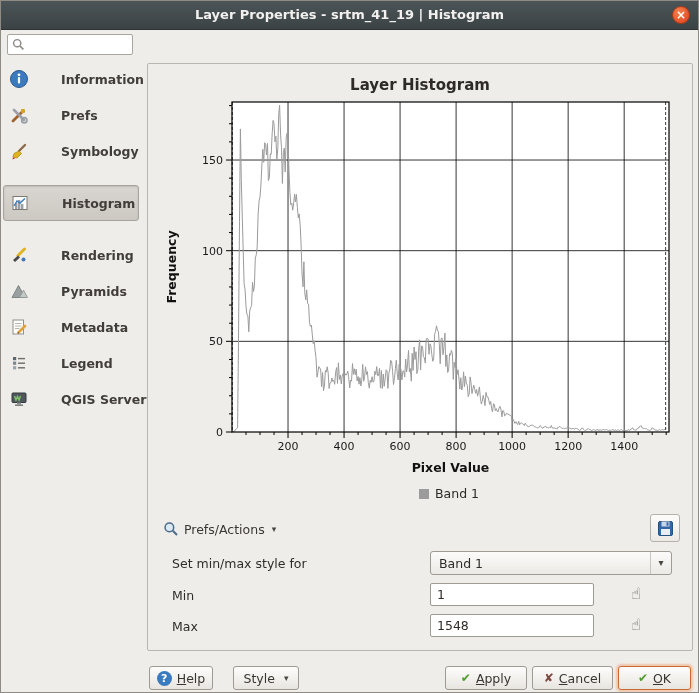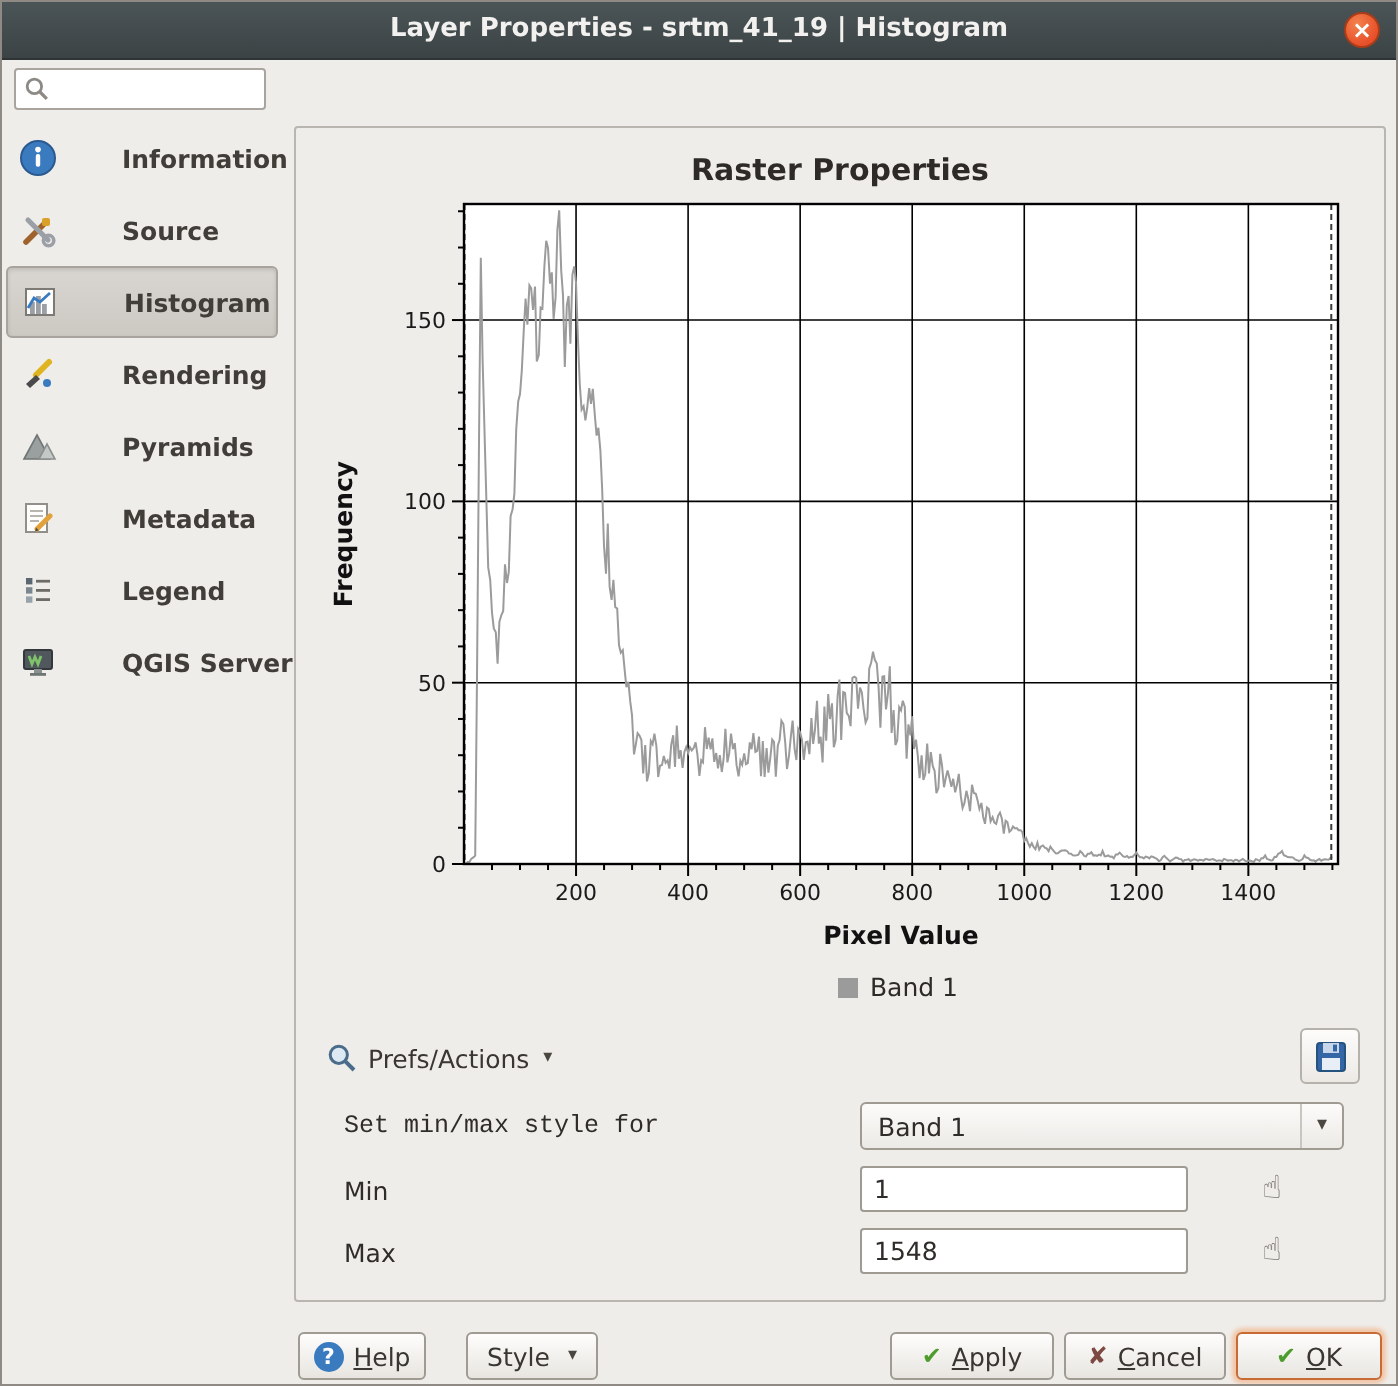--- a/index.html
+++ b/index.html
@@ -17,21 +17,21 @@
   .searchbox{position:absolute;left:6px;top:5px;width:126px;height:21px;background:#fff;
     border:1px solid #a9a49e;border-radius:2px;display:flex;align-items:center;box-sizing:border-box;}
   .searchbox svg{margin-left:4px;flex:0 0 auto;}
   .searchbox input{border:none;outline:none;background:transparent;width:100px;height:17px;font-size:12px;
     font-family:"DejaVu Sans",sans-serif;}
   .nav{position:absolute;left:0;top:32px;width:140px;}
   .nav-item{position:relative;height:36px;display:flex;align-items:center;padding-left:6px;cursor:pointer;box-sizing:border-box;gap:24px;}
   .nav-item .icon{width:24px;height:22px;display:flex;align-items:center;justify-content:center;flex:0 0 auto;}
   .nav-item .lbl{margin-left:6px;font-size:12.5px;font-weight:bold;color:#413d38;white-space:nowrap;}
   .nav-item.selected{background:linear-gradient(#d9d5d0,#ccc8c2);border:1px solid #a8a39d;border-radius:3px;
-    margin:0 2px;padding-left:4px;box-shadow:inset 0 1px 2px rgba(0,0,0,.12);}
+    margin:16px 2px;padding-left:4px;box-shadow:inset 0 1px 2px rgba(0,0,0,.12);}
   
   .main-panel{position:absolute;left:146px;top:62px;width:546px;height:588px;background:#efedea;
     border:1px solid #b9b5af;border-radius:2px;box-sizing:border-box;}
   .chart-title{position:absolute;left:0;right:0;top:12px;text-align:center;font-size:15px;font-weight:bold;color:#2d2a27;}
   #chart-svg{position:absolute;left:4px;top:32px;}
   #chart-svg text.tick{font-size:11px;fill:#1a1a1a;font-family:"DejaVu Sans",sans-serif;}
   #chart-svg text.axis-title{font-size:12.5px;font-weight:bold;fill:#111;font-family:"DejaVu Sans",sans-serif;}
   .legend-row{position:absolute;left:0;width:100%;top:422px;display:flex;align-items:center;justify-content:center;
     transform:translateX(29px);gap:6px;}
   .legend-swatch{width:10px;height:10px;background:#9b9b9b;display:inline-block;}
@@ -102,23 +102,33 @@
 
       <div class="nav-item">
         <span class="icon">
           <svg width="20" height="20" viewBox="0 0 20 20">
               <line x1="4" y1="16" x2="13" y2="7" stroke="#a0622d" stroke-width="2.8" stroke-linecap="round"></line>
               <rect x="12" y="4" width="4" height="4" rx="1" fill="#d9a12b"></rect>
               <line x1="5" y1="5" x2="15" y2="15" stroke="#9aa0a6" stroke-width="2.6" stroke-linecap="round"></line>
               <circle cx="15.3" cy="15.3" r="2.6" fill="none" stroke="#9aa0a6" stroke-width="1.8"></circle>
             </svg>
         </span>
-        <span class="lbl">Source</span>
-      </div>
-
+        <span class="lbl">Prefs</span>
+      </div>
+
+      <div class="nav-item">
+        <span class="icon">
+          <svg width="20" height="20" viewBox="0 0 20 20">
+              <line x1="16" y1="4" x2="10" y2="10" stroke="#8a6b4a" stroke-width="2.4" stroke-linecap="round"></line>
+              <polygon points="10,10 12.5,12.5 8,17 4,16 5,12.5" fill="#e0b420" stroke="#b08a16" stroke-width="0.8"></polygon>
+              <polygon points="4,16 6,17.5 3.5,18.5" fill="#c0392b"></polygon>
+            </svg>
+        </span>
+        <span class="lbl">Symbology</span>
+      </div>
 
 
       <div class="nav-item selected">
         <span class="icon">
           <svg width="20" height="20" viewBox="0 0 20 20">
               <rect x="3" y="3.5" width="14" height="13" fill="#fdfdfc" stroke="#7d7974"></rect>
               <rect x="5" y="10" width="2.4" height="6" fill="#9aa0a6"></rect>
               <rect x="8" y="7" width="2.4" height="9" fill="#9aa0a6"></rect>
               <rect x="11" y="11" width="2.4" height="5" fill="#9aa0a6"></rect>
               <polyline points="4,13 7,8 10,10 15,5.5" fill="none" stroke="#3a7bbf" stroke-width="1.4"></polyline>
@@ -185,21 +195,21 @@
               <rect x="6" y="15.5" width="8" height="1.4" fill="#6f7574"></rect>
             </svg>
         </span>
         <span class="lbl">QGIS Server</span>
       </div>
 
     </div>
   </div>
 
   <div class="main-panel">
-    <div class="chart-title">Raster Properties</div>
+    <div class="chart-title">Layer Histogram</div>
 
     <svg id="chart-svg" width="540" height="382">
         <rect x="80" y="6" width="437" height="330" fill="#ffffff"></rect>
         <line x1="136.02564102564102" y1="6" x2="136.02564102564102" y2="336" stroke="#000" stroke-width="0.8"></line>
         <line x1="192.05128205128204" y1="6" x2="192.05128205128204" y2="336" stroke="#000" stroke-width="0.8"></line>
         <line x1="248.0769230769231" y1="6" x2="248.0769230769231" y2="336" stroke="#000" stroke-width="0.8"></line>
         <line x1="304.1025641025641" y1="6" x2="304.1025641025641" y2="336" stroke="#000" stroke-width="0.8"></line>
         <line x1="360.12820512820514" y1="6" x2="360.12820512820514" y2="336" stroke="#000" stroke-width="0.8"></line>
         <line x1="416.1538461538462" y1="6" x2="416.1538461538462" y2="336" stroke="#000" stroke-width="0.8"></line>
         <line x1="472.1794871794872" y1="6" x2="472.1794871794872" y2="336" stroke="#000" stroke-width="0.8"></line>
@@ -291,21 +301,21 @@
 
     <div class="save-btn">
       <svg width="17" height="17" viewBox="0 0 17 17">
         <rect x="1.5" y="1.5" width="14" height="14" rx="1.5" fill="#3465a4" stroke="#26527f"></rect>
         <rect x="4.5" y="1.5" width="8" height="5" fill="#c8d6ea"></rect>
         <rect x="9.5" y="2.3" width="2" height="3.4" fill="#3465a4"></rect>
         <rect x="4" y="9" width="9" height="6" fill="#e8eef6"></rect>
       </svg>
     </div>
 
-    <div class="form-label" style="top:492px;font-family:Liberation Mono, monospace;">Set min/max style for</div>
+    <div class="form-label" style="top:492px;">Set min/max style for</div>
     <div class="combobox">
       <span class="value">Band 1</span>
       <span class="arrow">▾</span>
     </div>
 
     <div class="form-label" style="top:524px;">Min</div>
     <input class="text-input" style="top: 519px;" value="1">
     <div class="hand" style="top:519px;">☝</div>
 
     <div class="form-label" style="top:555px;">Max</div>

